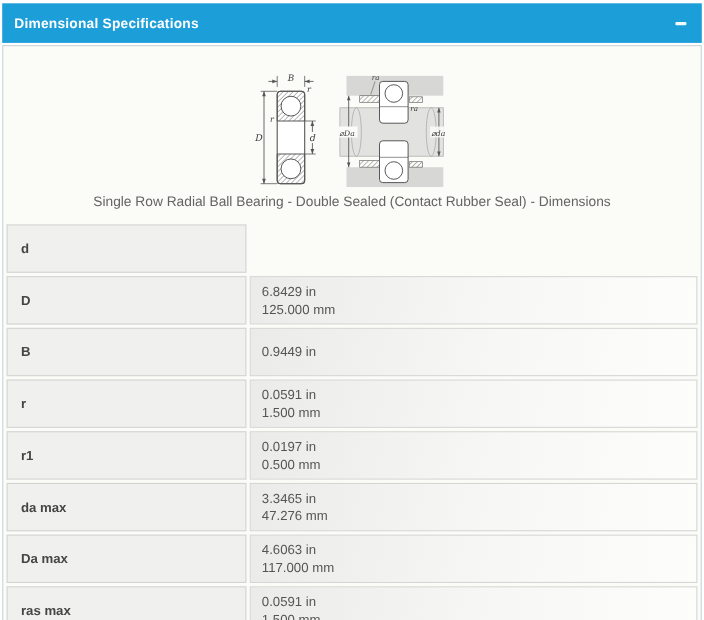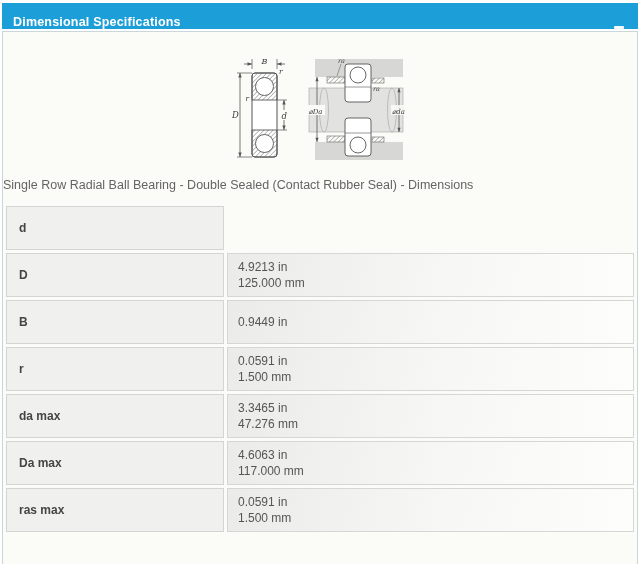--- a/index.html
+++ b/index.html
@@ -1,29 +1,29 @@
 <!DOCTYPE html>
 <html><head>
 <meta charset="utf-8">
 <style>
   * { margin:0; padding:0; box-sizing:border-box; }
   html,body { width:640px; height:564px; background:#ffffff; overflow:hidden;
     font-family:"Liberation Sans","DejaVu Sans",sans-serif; }
   .page { width:640px; height:564px; padding-top:3px; overflow:hidden; }
 
-  .panel-header { margin:0 2px; height:26px; background:#1c9ed9;
-    display:flex; align-items:flex-end; justify-content:space-between; padding:0 14px 0 11px; }
+  .panel-header { margin:0 2px; height:36px; background:#1c9ed9;
+    display:flex; align-items:center; justify-content:space-between; padding:0 14px 0 11px; }
   .panel-title { color:#ffffff; font-size:12.5px; font-weight:bold; letter-spacing:.2px; }
   .collapse-btn { width:10px; height:3px; background:#ffffff; border-radius:1px; opacity:.95; cursor:pointer; }
 
   .panel-body { margin:2px 2px 0 2px; border:1px solid #c9d6db; background:#fbfbf8;
     height:536px; overflow:hidden; }
 
   .diagram-wrap { margin:22px auto 0 auto; width:178px; height:112px; }
-  .caption { margin-top:12px; text-align:left; font-size:12.5px; color:#666463; }
+  .caption { margin-top:0; text-align:center; font-size:12.5px; color:#666463; }
 
   .spec-table { margin:14px 3px 0 3px; }
   .spec-row { display:flex; gap:3px; margin-bottom:3px; height:44px; }
   .label-cell { width:218px; background:#f0f0ef; border:1px solid #d4d4d2;
     display:flex; align-items:center; padding-left:12px;
     font-size:12px; font-weight:bold; color:#454545; }
   .value-cell { flex:1; border:1px solid #d6d6d4;
     background:linear-gradient(100deg,#ebebea 0%,#f7f7f6 55%,#fdfdfc 100%);
     display:flex; flex-direction:column; justify-content:center; padding-left:10px;
     font-size:12px; color:#555555; line-height:16px; }
@@ -129,35 +129,42 @@
 
     <div class="caption">Single Row Radial Ball Bearing - Double Sealed (Contact Rubber Seal) - Dimensions</div>
 
     <div class="spec-table">
       <div class="spec-row">
         <div class="label-cell">d</div>
       </div>
       <div class="spec-row">
         <div class="label-cell">D</div>
         <div class="value-cell">
-          <span>4.9213 in</span>
+          <span>6.8429 in</span>
           <span>125.000 mm</span>
         </div>
       </div>
       <div class="spec-row">
         <div class="label-cell">B</div>
         <div class="value-cell">
           <span>0.9449 in</span>
         </div>
       </div>
       <div class="spec-row">
         <div class="label-cell">r</div>
         <div class="value-cell">
           <span>0.0591 in</span>
           <span>1.500 mm</span>
+        </div>
+      </div>
+      <div class="spec-row">
+        <div class="label-cell">r1</div>
+        <div class="value-cell">
+          <span>0.0197 in</span>
+          <span>0.500 mm</span>
         </div>
       </div>
       <div class="spec-row">
         <div class="label-cell">da max</div>
         <div class="value-cell">
           <span>3.3465 in</span>
           <span>47.276 mm</span>
         </div>
       </div>
       <div class="spec-row">

